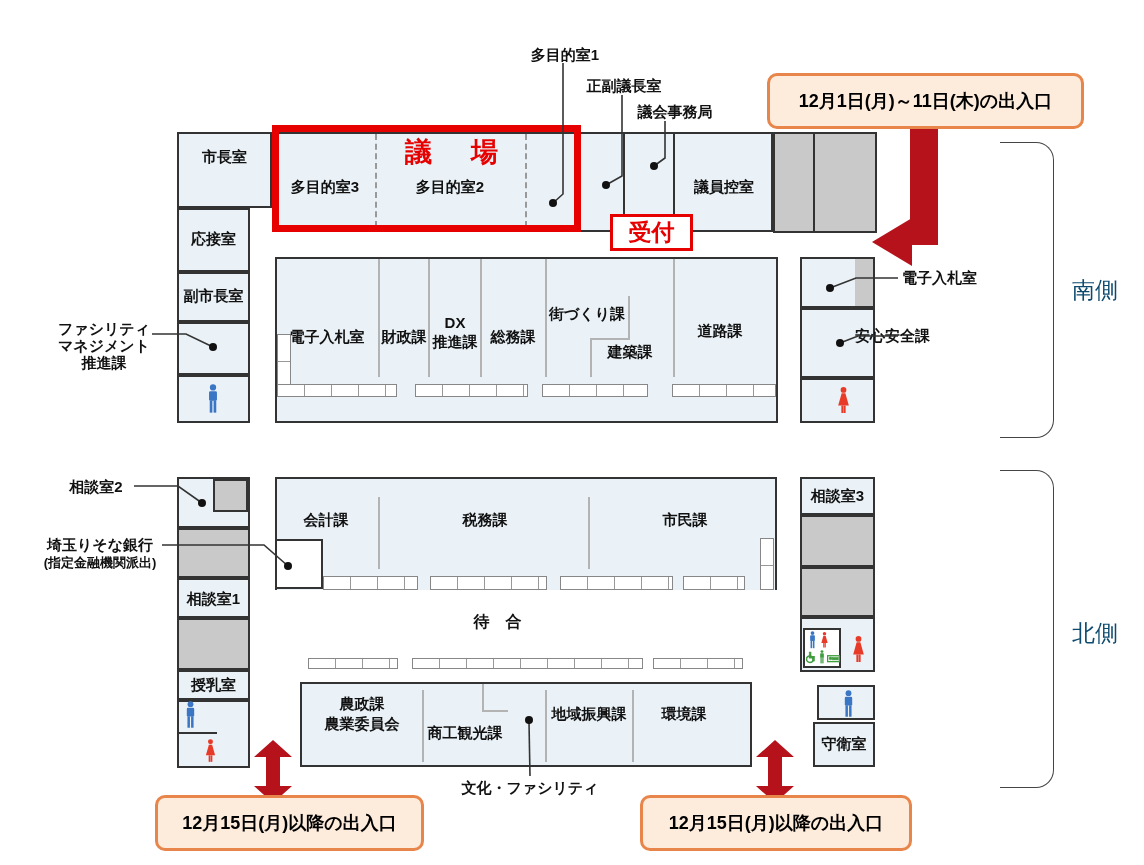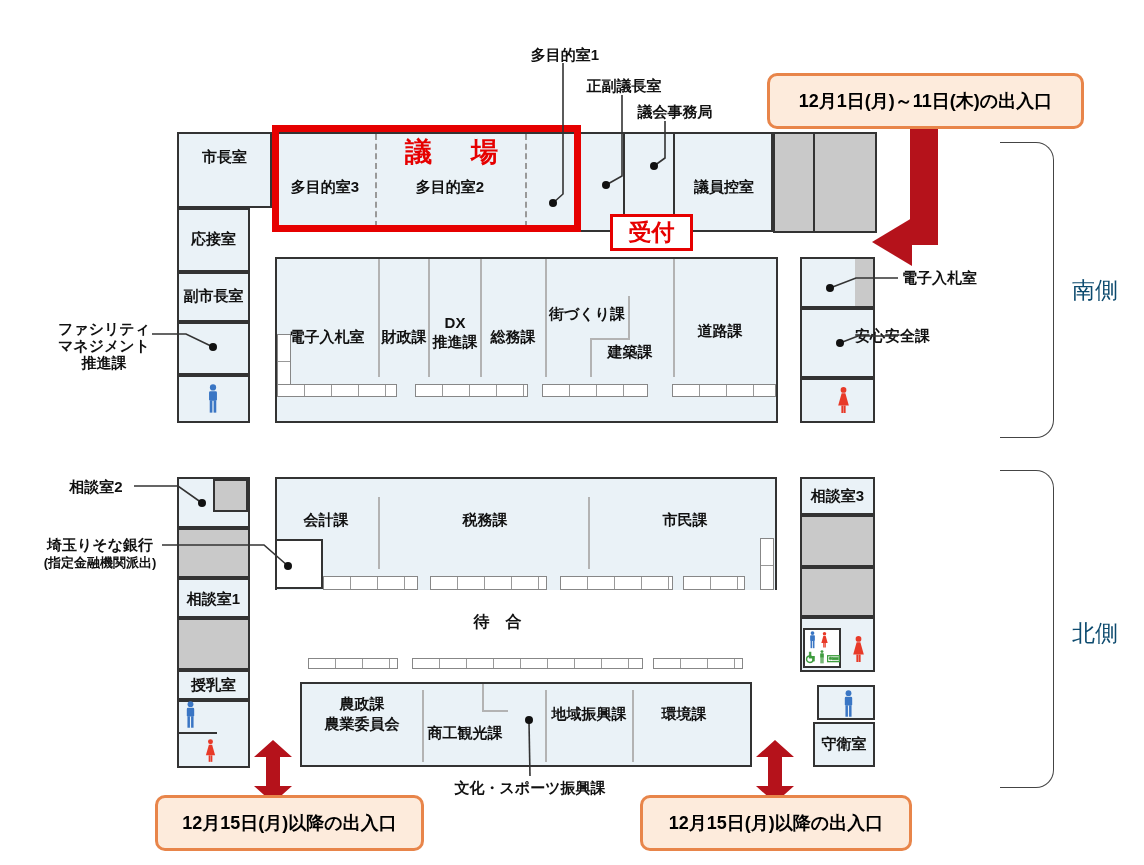--- a/index.html
+++ b/index.html
@@ -159,21 +159,21 @@
   <div class="divider" style="left:545px;top:690px;width:2px;height:72px;"></div>
   <div class="divider" style="left:632px;top:690px;width:2px;height:72px;"></div>
   <div class="divider" style="left:482px;top:684px;width:2px;height:28px;"></div>
   <div class="divider" style="left:482px;top:710px;width:26px;height:2px;"></div>
 
   <div class="lbl" style="left:303px;top:694px;width:118px;height:20px;text-align:right;">農政課</div>
   <div class="lbl" style="left:303px;top:714px;width:118px;height:20px;">農業委員会</div>
   <div class="lbl" style="left:424px;top:722px;width:82px;height:22px;">商工観光課</div>
   <div class="lbl" style="left:547px;top:703px;width:84px;height:22px;">地域振興課</div>
   <div class="lbl" style="left:640px;top:703px;width:88px;height:22px;">環境課</div>
-  <div class="lbl" style="left:455px;top:778px;width:150px;height:20px;">文化・スポーツ振興課</div>
+  <div class="lbl" style="left:455px;top:778px;width:150px;height:20px;">文化・ファシリティ</div>
 
   <div class="room" style="left:817px;top:685px;width:58px;height:35px;"></div>
   <div class="room" style="left:813px;top:722px;width:62px;height:45px;"></div>
   <div class="lbl" style="left:815px;top:733px;width:58px;height:22px;">守衛室</div>
 
   <div class="bracket" style="left:1000px;top:142px;width:54px;height:296px;"></div>
   <div class="side" style="left:1072px;top:275px;">南側</div>
   <div class="bracket" style="left:1000px;top:470px;width:54px;height:318px;"></div>
   <div class="side" style="left:1072px;top:618px;">北側</div>
 

